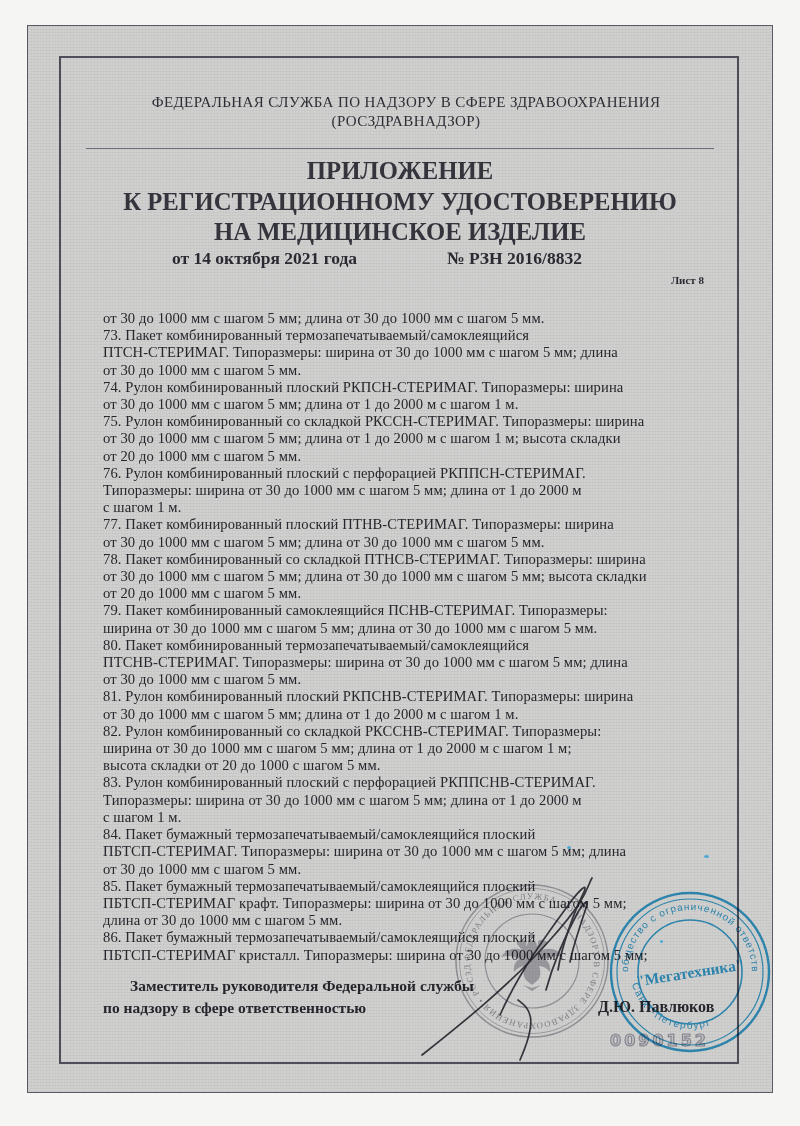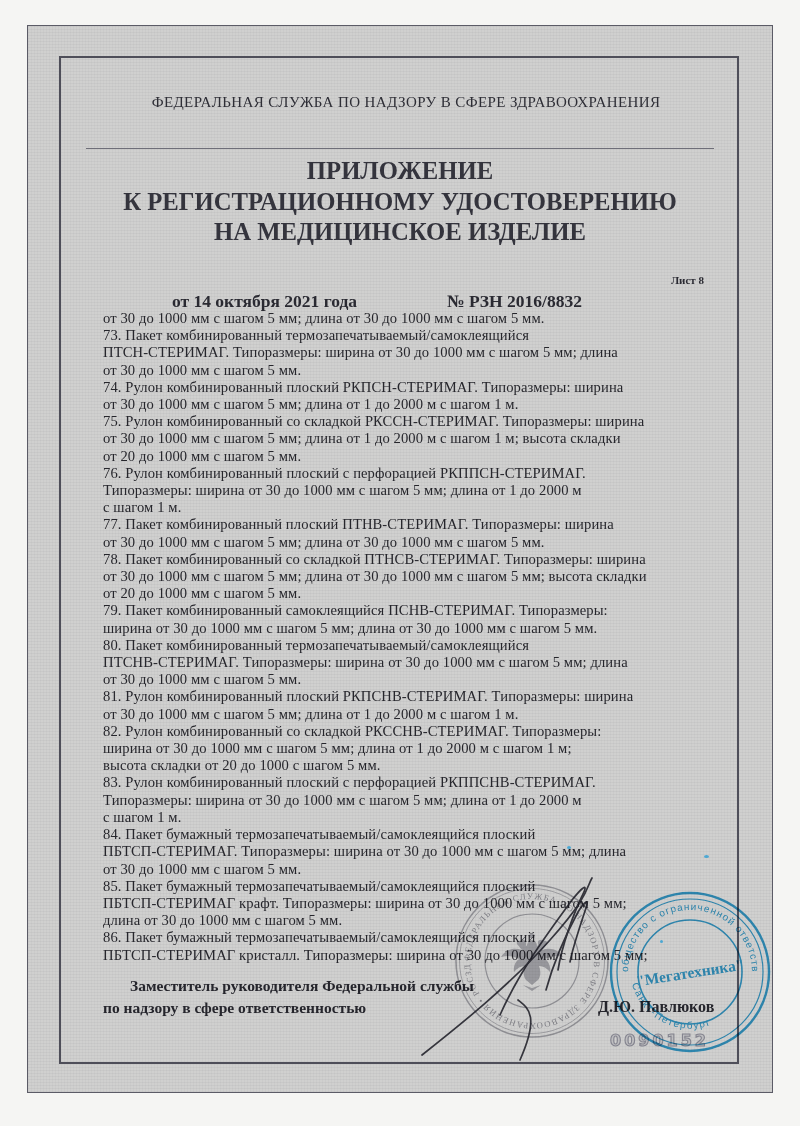--- a/index.html
+++ b/index.html
@@ -60,21 +60,21 @@
   .abs{position:absolute;}
   .hdr{left:62px;right:62px;text-align:center;font-size:15px;letter-spacing:.4px;color:#2e2e36;padding-left:12px;}
   .hdr1{top:94px;}
   .hdr2{top:113px;}
   .divider{left:86px;right:86px;top:148px;height:0;border-top:1.5px solid #6e6e78;}
   .title{left:62px;right:62px;text-align:center;font-weight:700;color:#34343d;
          font-size:26px;transform:scaleX(.95);transform-origin:center;white-space:nowrap;}
   .title1{top:156px;}
   .title2{top:187px;}
   .title3{top:217px;}
-  .dateline{top:248px;font-weight:700;font-size:17.5px;color:#2a2a32;white-space:nowrap;margin-top:43px;}
+  .dateline{top:248px;font-weight:700;font-size:17.5px;color:#2a2a32;white-space:nowrap;}
   .date{left:172px;}
   .number{left:447px;}
   .sheet{top:274px;right:96px;font-weight:700;font-size:11px;color:#2a2a32;}
   .bodytext{
     left:103px;top:310px;width:610px;
     font-size:14.6px;line-height:17.2px;color:#26262c;
     white-space:pre;letter-spacing:.1px;
   }
   .sig{left:103px;font-weight:700;font-size:15.5px;color:#25252c;white-space:nowrap;}
   .sig1{top:977px;margin-left:27px;}
@@ -99,20 +99,21 @@
 
   <div class="bord h top"></div>
   <div class="bord h bottom"></div>
   <div class="bord v left"></div>
   <div class="bord v right"></div>
   <div class="paper"></div>
   <div class="frame-outer"></div>
   <div class="frame-inner"></div>
 
   <div class="abs hdr hdr1">ФЕДЕРАЛЬНАЯ СЛУЖБА ПО НАДЗОРУ В СФЕРЕ ЗДРАВООХРАНЕНИЯ</div>
+  <div class="abs hdr hdr2">(РОСЗДРАВНАДЗОР)</div>
   <div class="abs divider"></div>
 
   <div class="abs title title1">ПРИЛОЖЕНИЕ</div>
   <div class="abs title title2">К РЕГИСТРАЦИОННОМУ УДОСТОВЕРЕНИЮ</div>
   <div class="abs title title3">НА МЕДИЦИНСКОЕ ИЗДЕЛИЕ</div>
 
   <div class="abs dateline date">от 14 октября 2021 года</div>
   <div class="abs dateline number">№  РЗН 2016/8832</div>
   <div class="abs sheet">Лист 8</div>
 

